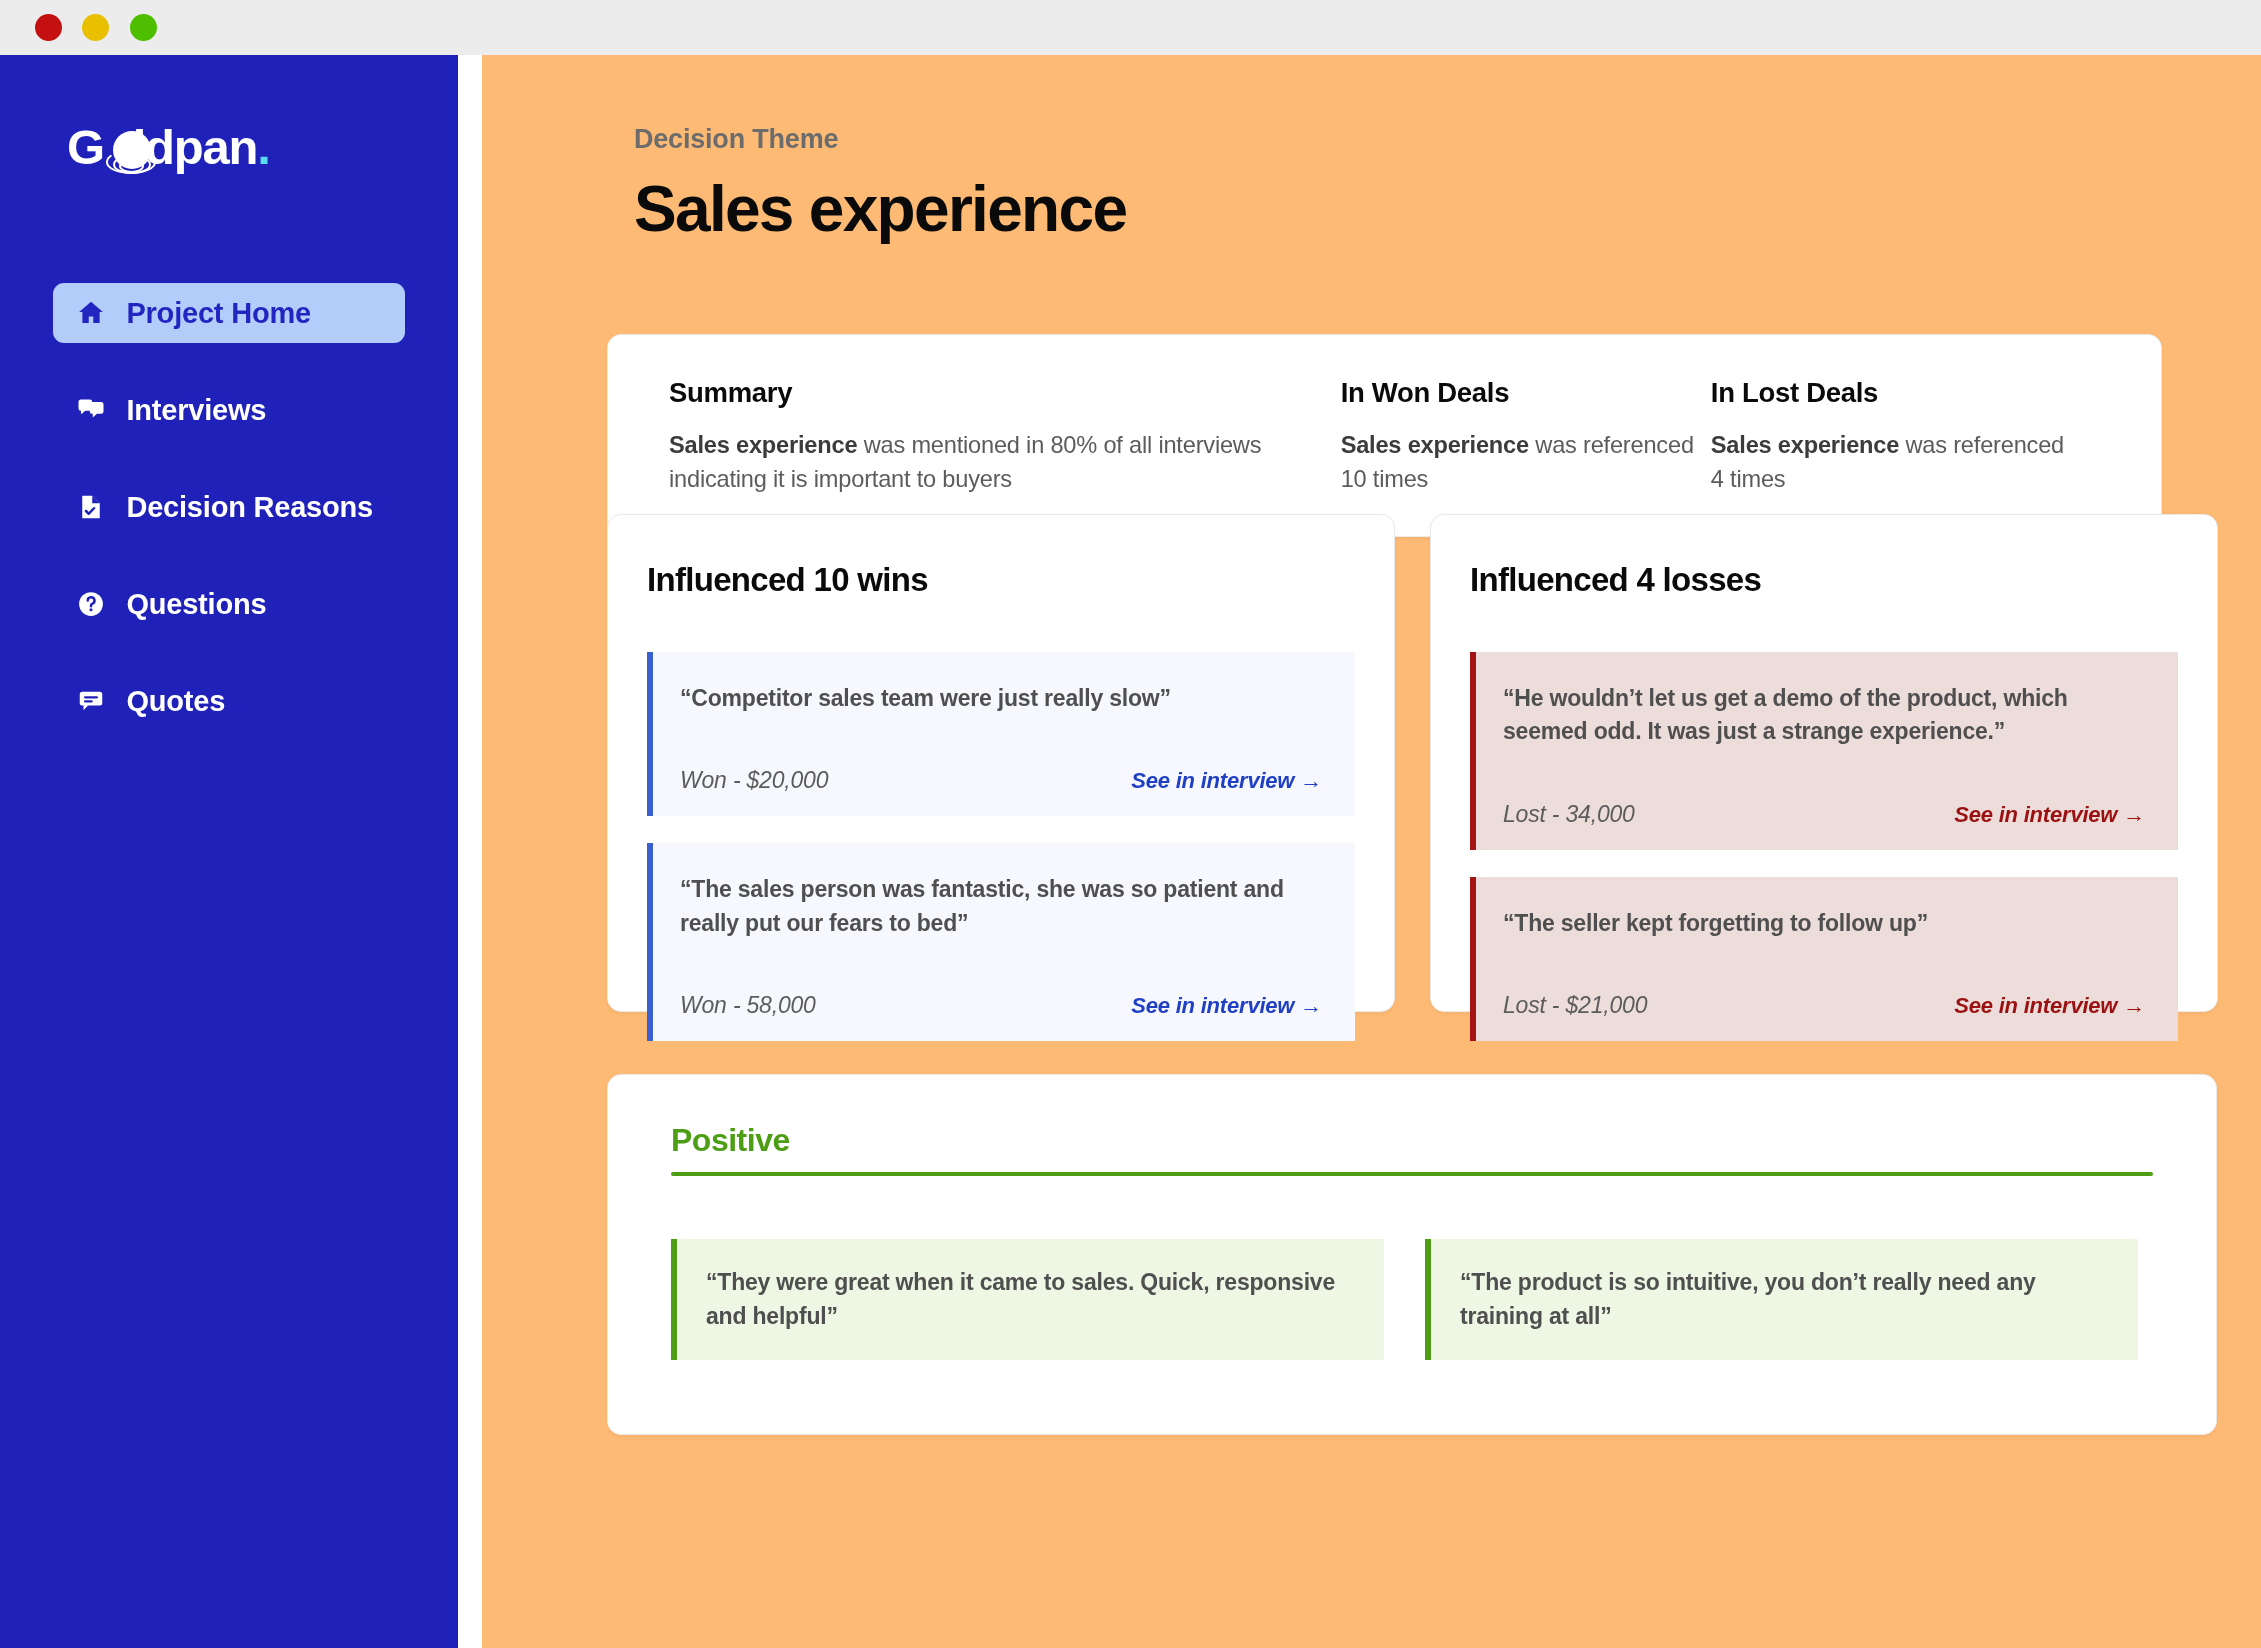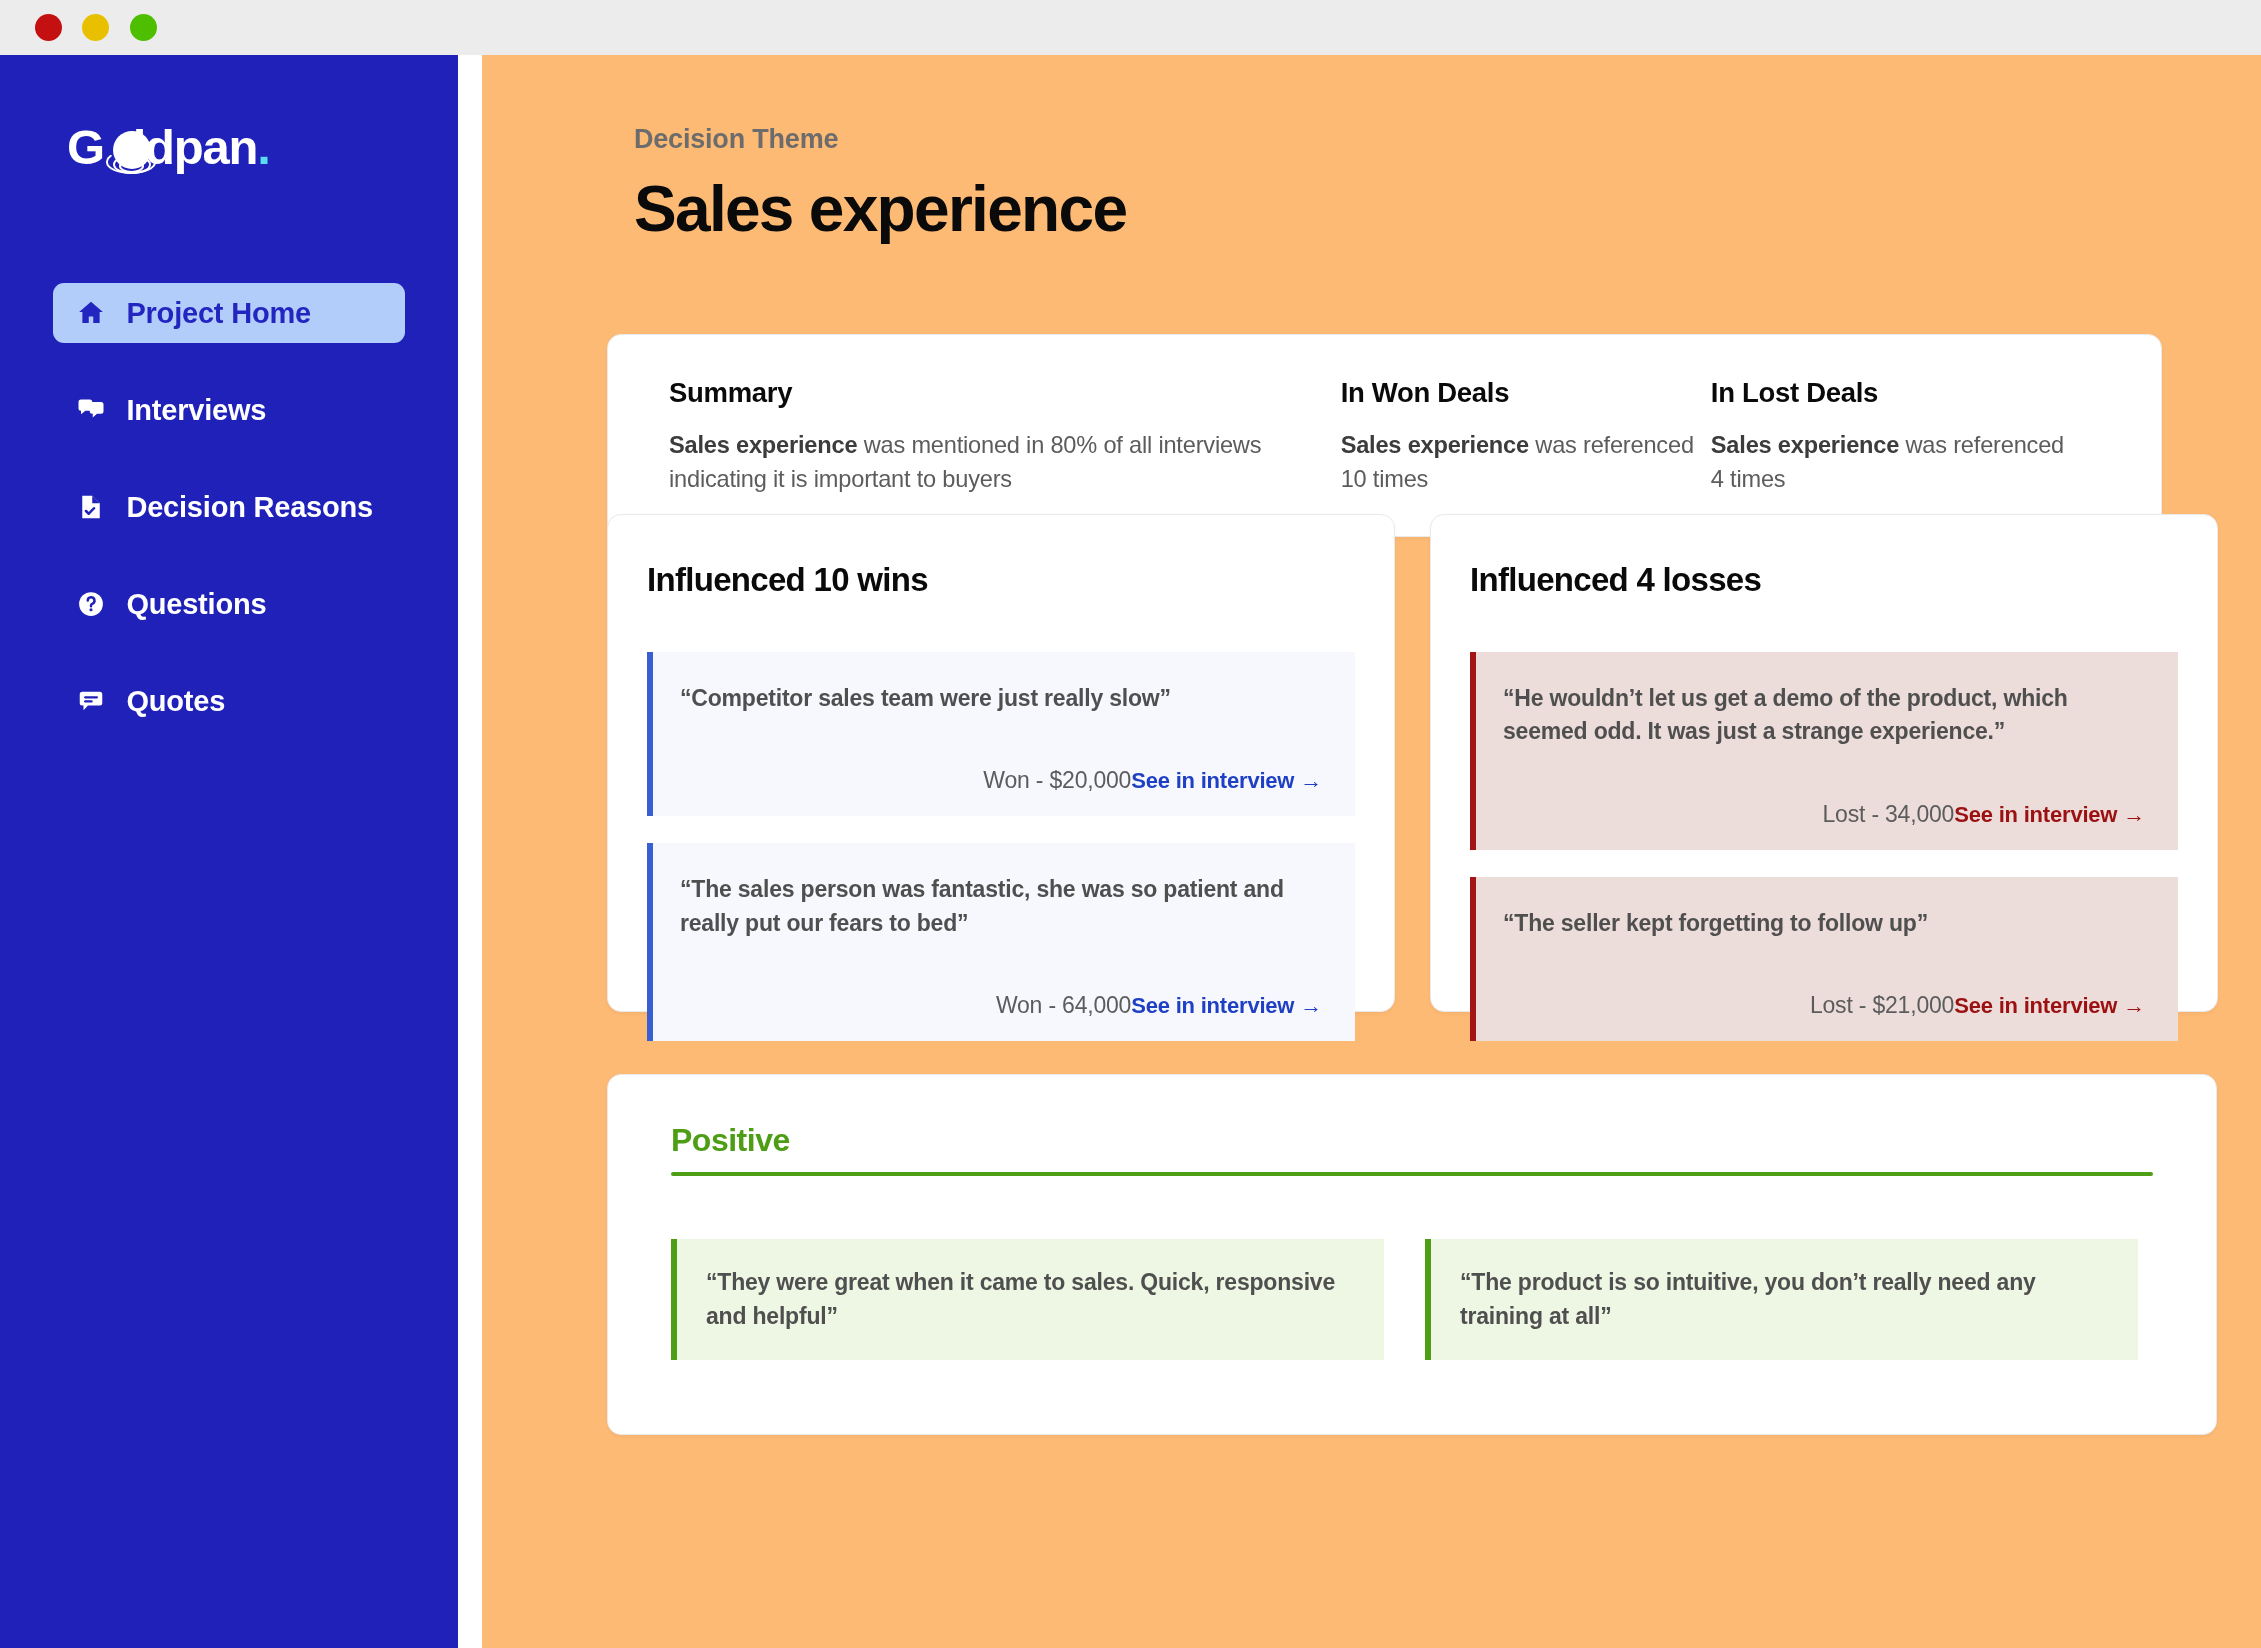--- a/index.html
+++ b/index.html
@@ -202,22 +202,23 @@
     font-size: 23px;
     font-weight: 700;
     line-height: 1.45;
     color: #4f4f4f;
     letter-spacing: -0.2px;
   }
   .quote-foot {
     margin-top: 19px;
     display: flex;
     align-items: flex-end;
-    justify-content: flex-end;
+    justify-content: space-between;
     min-height: 60px;
+    font-style: italic;
   }
   .quote-value {
     font-size: 23px;
     color: #5c5c5c;
     letter-spacing: -0.2px;
   }
   .see-link {
     font-size: 22px;
     font-weight: 600;
     letter-spacing: -0.2px;
@@ -392,21 +393,21 @@
         <div class="quote-foot">
           <span class="quote-value">Won - $20,000</span>
           <span class="see-link win">See in interview →</span>
         </div>
       </div>
 
       <div class="quote-box win">
         <span class="bar"></span>
         <div class="quote-text">“The sales person was fantastic, she was so patient and really put our fears to bed”</div>
         <div class="quote-foot">
-          <span class="quote-value">Won - 64,000</span>
+          <span class="quote-value">Won - 58,000</span>
           <span class="see-link win">See in interview →</span>
         </div>
       </div>
     </div>
 
     <div class="card deal-card losses">
       <div class="deal-title">Influenced 4 losses</div>
 
       <div class="quote-box loss">
         <span class="bar"></span>

